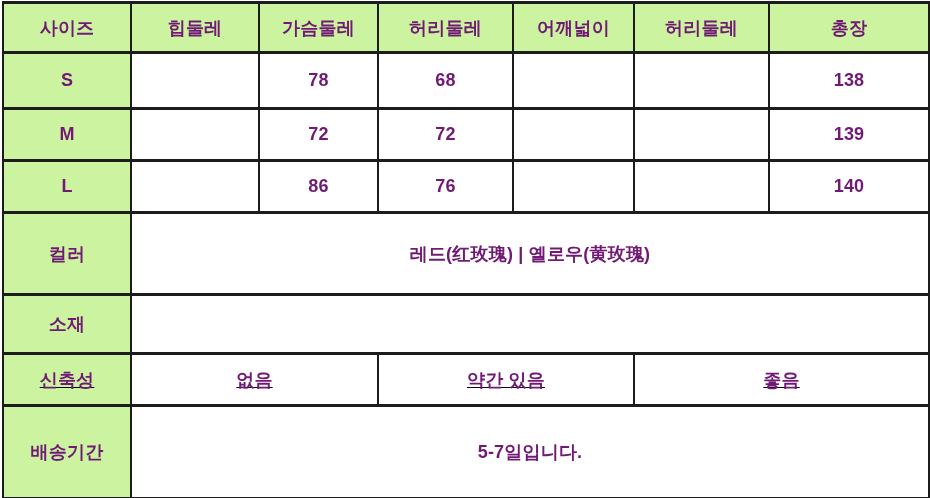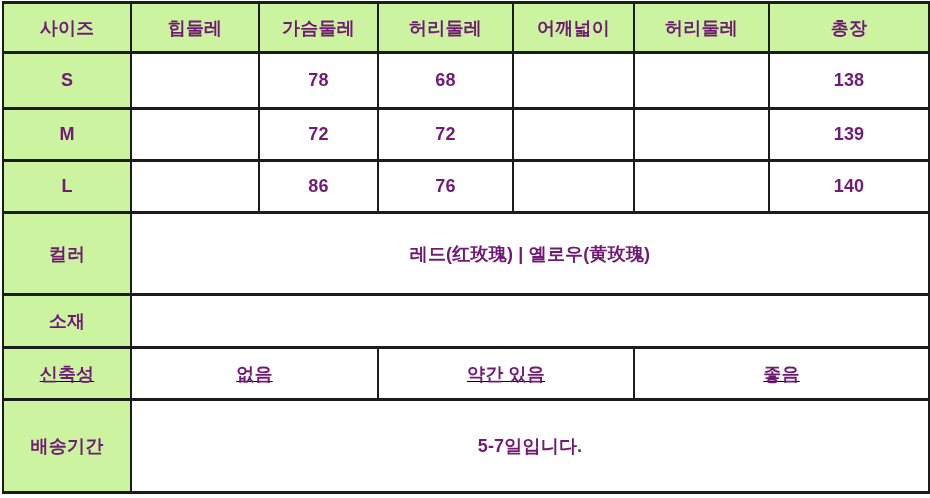--- a/index.html
+++ b/index.html
@@ -36,21 +36,21 @@
   }
   table.spec .label {
     background: var(--green, #ccf3a0);
   }
   
   tr.r-head     { height: 50px; }
   tr.r-s        { height: 56px; }
   tr.r-m        { height: 52px; }
   tr.r-l        { height: 52px; }
   tr.r-color    { height: 82px; padding-left: 44px; }
-  tr.r-material { height: 53px; border-radius: 25px; }
+  tr.r-material { height: 59px; border-radius: 25px; }
   tr.r-stretch  { height: 52px; text-decoration: underline; }
   tr.r-shipping { height: 93px; }
   
   col.c0 { width: 128px; }
   col.c1 { width: 128px; }
   col.c2 { width: 119px; }
   col.c3 { width: 135px; }
   col.c4 { width: 121px; }
   col.c5 { width: 135px; }
   col.c6 { width: 160px; }

